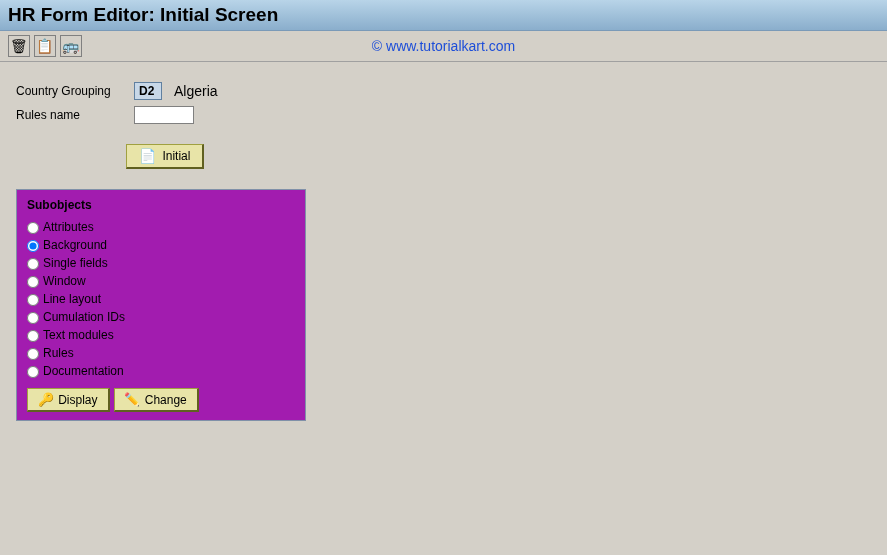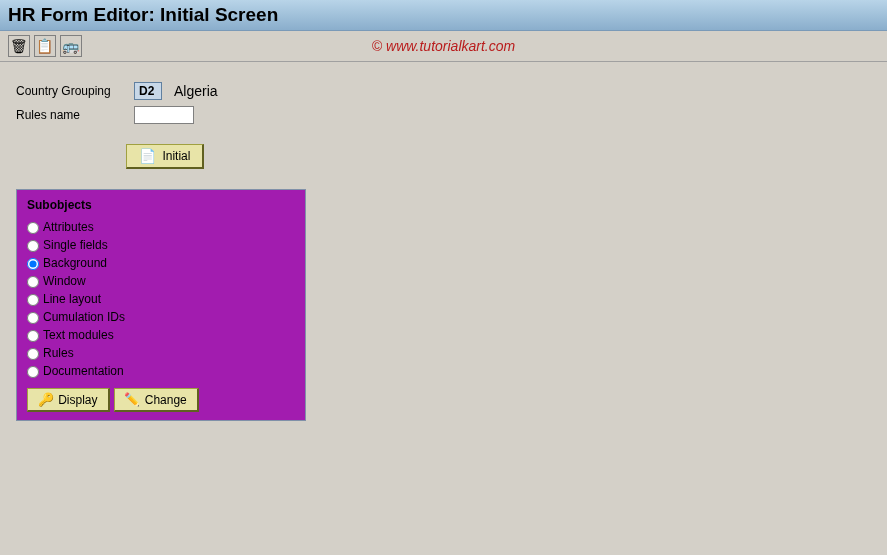--- a/index.html
+++ b/index.html
@@ -40,23 +40,22 @@
       cursor: pointer;
       display: flex;
       align-items: center;
       justify-content: center;
       font-size: 14px;
     }
     .watermark {
       position: absolute;
       left: 50%;
       transform: translateX(-50%);
-      color: #b91c1c;
-      font-size: 14px;
-      font-style: italic;
+      color: #1d4ed8;
+      font-size: 14px;
       pointer-events: none;
     }
 
     
     .main-content {
       background: #d4d0c8;
       padding: 20px 16px;
     }
 
     
@@ -222,26 +221,26 @@
 
   <div class="subobjects-panel">
     <div class="subobjects-title">Subobjects</div>
 
     <div>
       <div class="radio-item">
         <input type="radio" name="subobject" id="r-attributes" style="">
         <label class="radio-label" for="r-attributes">Attributes</label>
       </div>
       <div class="radio-item">
+        <input type="radio" name="subobject" id="r-background" checked="" style="">
+        <label class="radio-label" for="r-background">Background</label>
+      </div>
+      <div class="radio-item">
         <input type="radio" name="subobject" id="r-single-fields" style="">
         <label class="radio-label" for="r-single-fields">Single fields</label>
-      </div>
-      <div class="radio-item">
-        <input type="radio" name="subobject" id="r-background" checked="" style="">
-        <label class="radio-label" for="r-background">Background</label>
       </div>
       <div class="radio-item">
         <input type="radio" name="subobject" id="r-window" style="">
         <label class="radio-label" for="r-window">Window</label>
       </div>
       <div class="radio-item">
         <input type="radio" name="subobject" id="r-line-layout" style="">
         <label class="radio-label" for="r-line-layout">Line layout</label>
       </div>
       <div class="radio-item">

